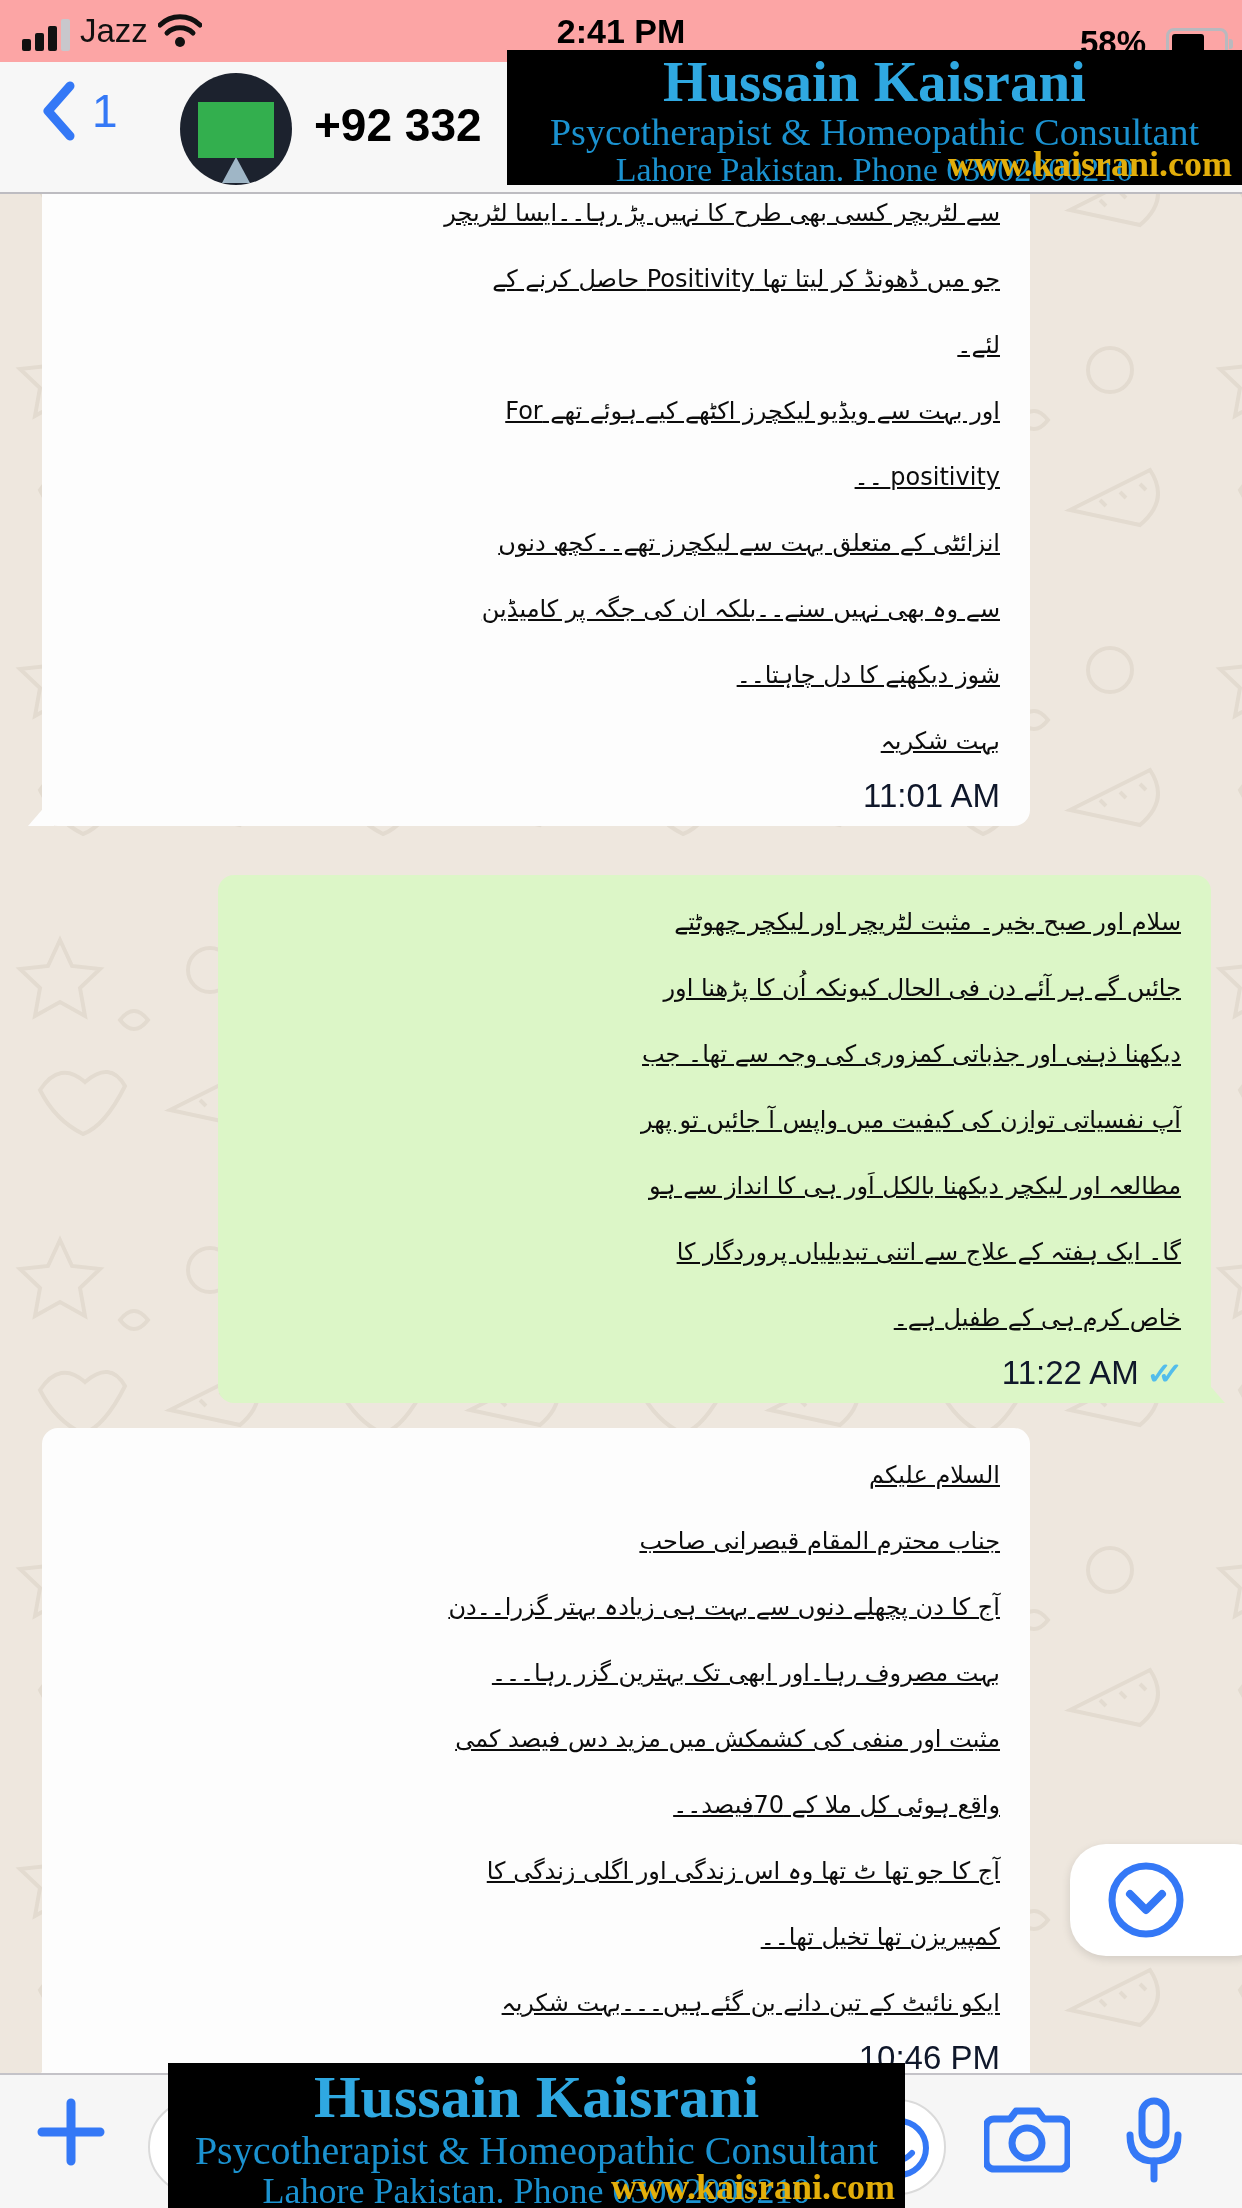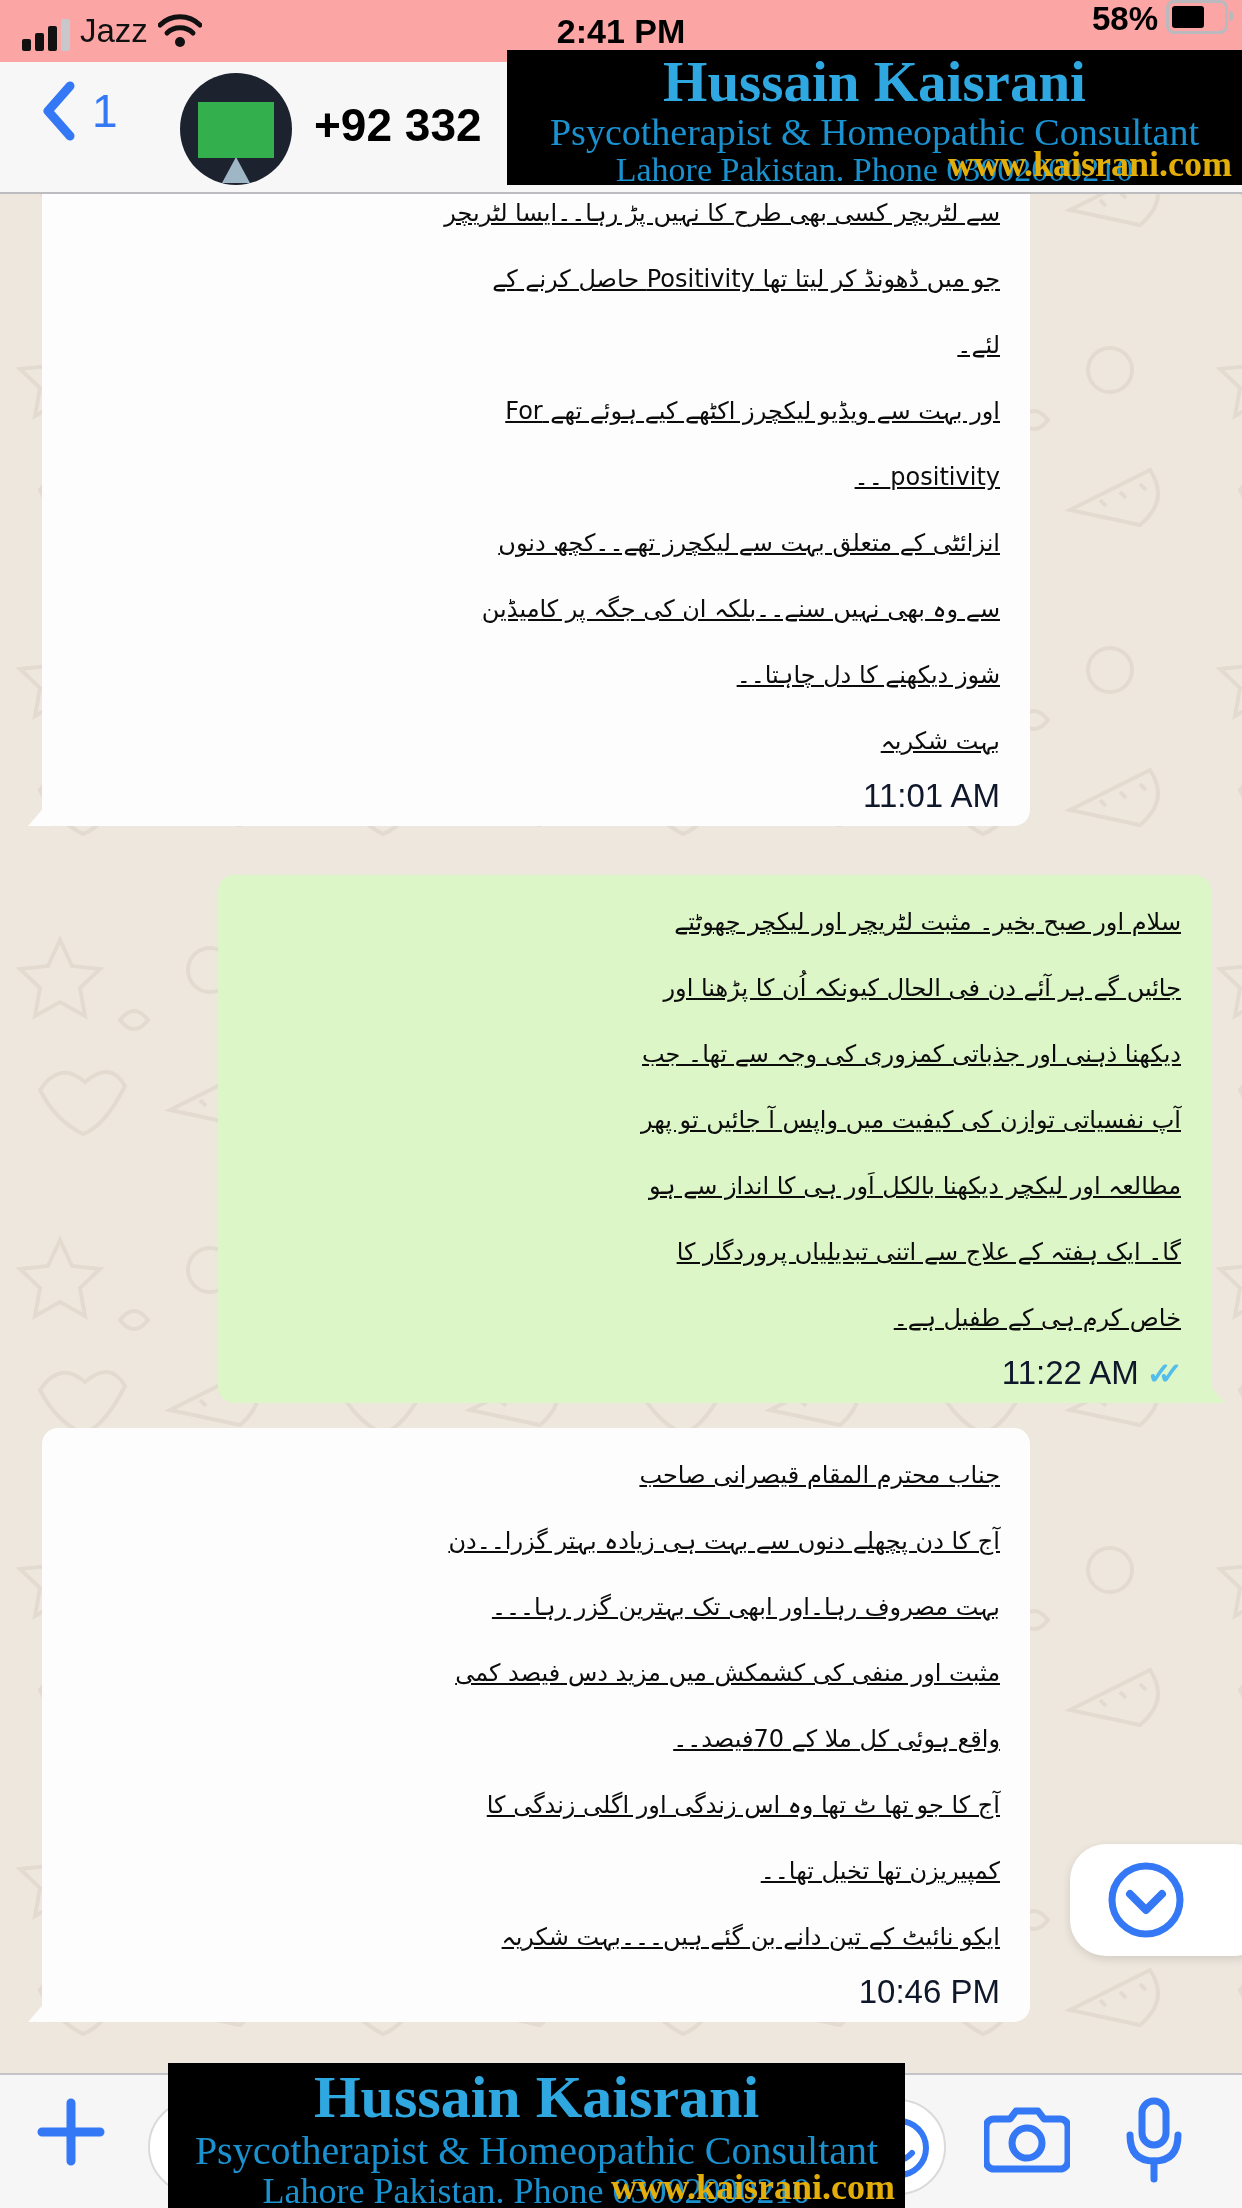--- a/index.html
+++ b/index.html
@@ -11,21 +11,21 @@
 
   
   .statusbar{position:absolute;left:0;top:0;width:1242px;height:62px;background:#fca5a5;z-index:50;display:flex;align-items:center;}
   .sb-left{position:absolute;left:22px;top:0;height:62px;display:flex;align-items:center;gap:10px;}
   .sig-bars{display:flex;align-items:flex-end;gap:4px;height:34px;padding-top:6px;}
   .sig-bars i{display:block;width:9px;border-radius:2px;background:#111;}
   .sig-bars i:nth-child(1){height:12px}.sig-bars i:nth-child(2){height:18px}
   .sig-bars i:nth-child(3){height:25px}.sig-bars i:nth-child(4){height:32px;background:#C8C7CC;}
   .carrier{font-size:33px;color:#111;}
   .sb-time{position:absolute;left:0;right:0;text-align:center;font-size:34px;font-weight:bold;color:#000;}
-  .sb-right{position:absolute;right:14px;top:0;height:62px;display:flex;align-items:flex-start;gap:8px;}
+  .sb-right{position:absolute;right:14px;top:0;height:62px;display:flex;align-items:flex-end;gap:20px;}
   .batt-pct{font-size:33px;font-weight:600;color:#000;}
   .battery{position:relative;width:56px;height:28px;border:3px solid #B9B9BE;border-radius:8px;}
   .battery .fill{position:absolute;left:3px;top:3px;bottom:3px;width:58%;background:#000;border-radius:3px;}
   .battery .nub{position:absolute;right:-8px;top:8px;width:4px;height:10px;background:#B9B9BE;border-radius:0 3px 3px 0;}
 
   .navbar{position:absolute;left:0;top:62px;width:1242px;height:130px;background:#F7F7F7;border-bottom:2px solid #BDBCC1;z-index:49;}
   .back{position:absolute;left:40px;top:18px;display:flex;align-items:center;gap:16px;cursor:pointer;}
   .back-count{font-size:46px;color:#3478F6;}
   .avatar{position:absolute;left:180px;top:11px;width:112px;height:112px;border-radius:50%;background:#1c222e;overflow:hidden;cursor:pointer;}
   .avatar .censor{position:absolute;left:16%;right:16%;top:26%;bottom:24%;background:#33AF4E;}
@@ -135,20 +135,21 @@
         </div>
       <div class="meta">
         <span class="mtime">11:22 AM</span>
         <span class="ticks">✓✓</span>
       </div>
     </div>
       <div class="msg msg-2 incoming">
       <div class="tail"></div>
 
       <div class="mlines">
+          <div class="mline" lang="ur">السلام علیکم</div>
           <div class="mline" lang="ur">جناب محترم المقام قیصرانی صاحب</div>
           <div class="mline" lang="ur">آج کا دن پچھلے دنوں سے بہت ہی زیادہ بہتر گزرا۔۔دن</div>
           <div class="mline" lang="ur">بہت مصروف رہا۔اور ابھی تک بہترین گزر رہا۔۔۔</div>
           <div class="mline" lang="ur">مثبت اور منفی کی کشمکش میں مزید دس فیصد کمی</div>
           <div class="mline" lang="ur">واقع ہوئی کل ملا کے 70فیصد۔۔</div>
           <div class="mline" lang="ur">آج کا جو تھا ٹ تھا وہ اس زندگی اور اگلی زندگی کا</div>
           <div class="mline" lang="ur">کمپیریزن تھا تخیل تھا۔۔</div>
           <div class="mline" lang="ur">ایکو نائیٹ کے تین دانے بن گئے ہیں۔۔۔بہت شکریہ</div>
         </div>
       <div class="meta">

